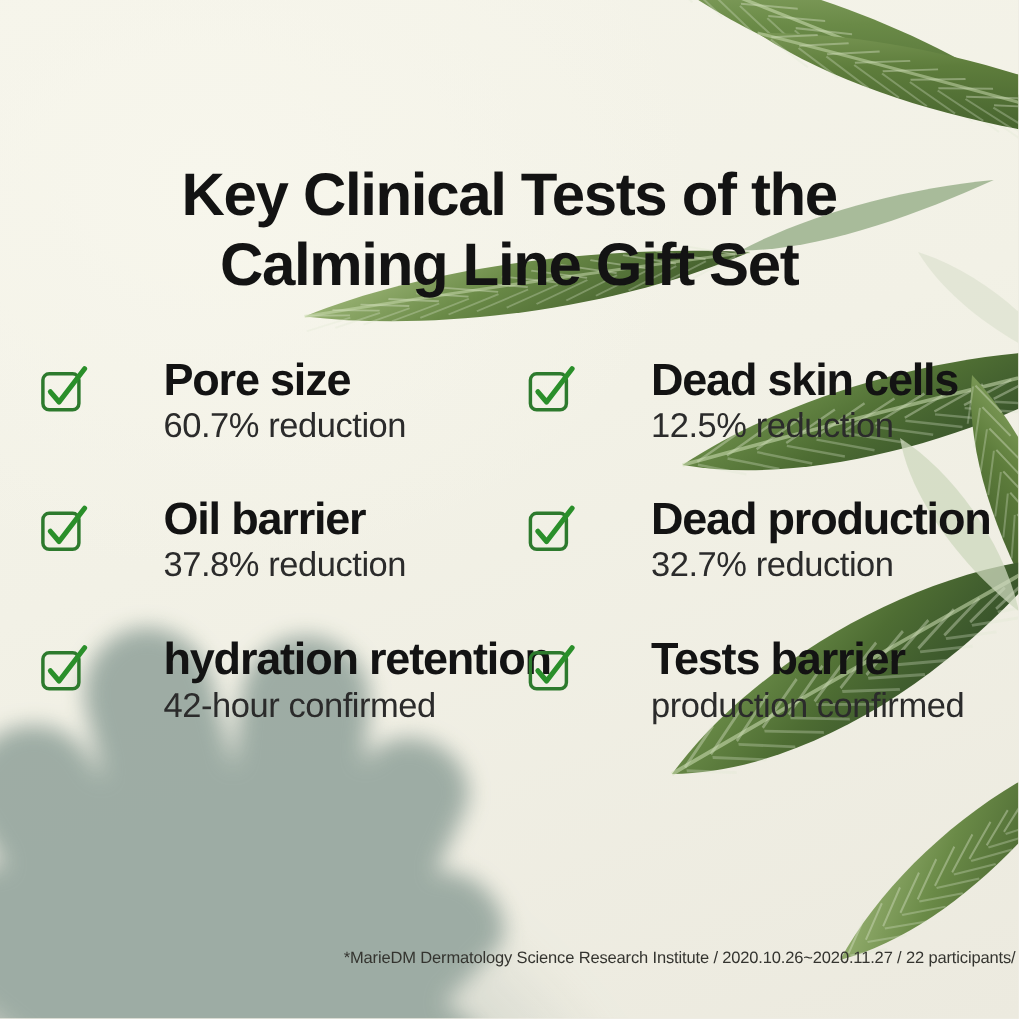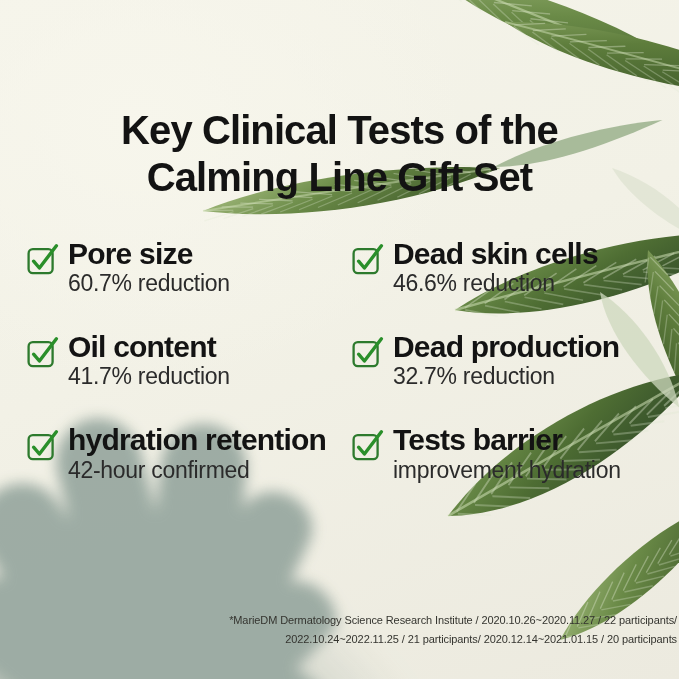--- a/index.html
+++ b/index.html
@@ -116,21 +116,21 @@
   .check {
     flex: 0 0 auto;
     width: 30px;
     height: 30px;
     margin-top: 7px;
     margin-right: 11px;
     position: relative;
   }
   .check svg { display: block; overflow: visible; }
 
-  .texts { min-width: 0; }
+  .texts { min-width: 0; margin-left: 41px; }
   .claim {
     font-size: 30px;
     font-weight: 700;
     line-height: 1.07;
     letter-spacing: -0.8px;
     color: #131313;
     white-space: nowrap;
   }
   .detail {
     font-size: 23px;
@@ -280,36 +280,36 @@
         </div>
         <div class="cell right">
           <span class="check">
             <svg width="30" height="30" viewBox="0 0 30 30">
               <rect x="1.6" y="4.2" width="24" height="24" rx="4.2" fill="none" stroke="#2d7a2d" stroke-width="2.3"></rect>
               <path d="M6.6 16.2 L12.4 23.0 L29.4 0.8" fill="none" stroke="#2a8f2a" stroke-width="3.4" stroke-linecap="round" stroke-linejoin="round"></path>
             </svg>
           </span>
           <span class="texts">
             <span class="claim">Dead skin cells</span>
-            <span class="detail">46.6% reduction</span>
+            <span class="detail">12.5% reduction</span>
           </span>
         </div>
       </div>
 
       <div class="row">
         <div class="cell left">
           <span class="check">
             <svg width="30" height="30" viewBox="0 0 30 30">
               <rect x="1.6" y="4.2" width="24" height="24" rx="4.2" fill="none" stroke="#2d7a2d" stroke-width="2.3"></rect>
               <path d="M6.6 16.2 L12.4 23.0 L29.4 0.8" fill="none" stroke="#2a8f2a" stroke-width="3.4" stroke-linecap="round" stroke-linejoin="round"></path>
             </svg>
           </span>
           <span class="texts">
-            <span class="claim">Oil content</span>
-            <span class="detail">41.7% reduction</span>
+            <span class="claim">Oil barrier</span>
+            <span class="detail">37.8% reduction</span>
           </span>
         </div>
         <div class="cell right">
           <span class="check">
             <svg width="30" height="30" viewBox="0 0 30 30">
               <rect x="1.6" y="4.2" width="24" height="24" rx="4.2" fill="none" stroke="#2d7a2d" stroke-width="2.3"></rect>
               <path d="M6.6 16.2 L12.4 23.0 L29.4 0.8" fill="none" stroke="#2a8f2a" stroke-width="3.4" stroke-linecap="round" stroke-linejoin="round"></path>
             </svg>
           </span>
           <span class="texts">
@@ -334,26 +334,25 @@
         </div>
         <div class="cell right">
           <span class="check">
             <svg width="30" height="30" viewBox="0 0 30 30">
               <rect x="1.6" y="4.2" width="24" height="24" rx="4.2" fill="none" stroke="#2d7a2d" stroke-width="2.3"></rect>
               <path d="M6.6 16.2 L12.4 23.0 L29.4 0.8" fill="none" stroke="#2a8f2a" stroke-width="3.4" stroke-linecap="round" stroke-linejoin="round"></path>
             </svg>
           </span>
           <span class="texts">
             <span class="claim">Tests barrier</span>
-            <span class="detail">improvement hydration</span>
+            <span class="detail">production confirmed</span>
           </span>
         </div>
       </div>
 
     </div>
 
     <div class="footnote">
       <span>*MarieDM Dermatology Science Research Institute / 2020.10.26~2020.11.27 / 22 participants/</span>
-      <span>2022.10.24~2022.11.25 / 21 participants/ 2020.12.14~2021.01.15 / 20 participants</span>
     </div>
 
   </div>
 </div>
 
 </body></html>

